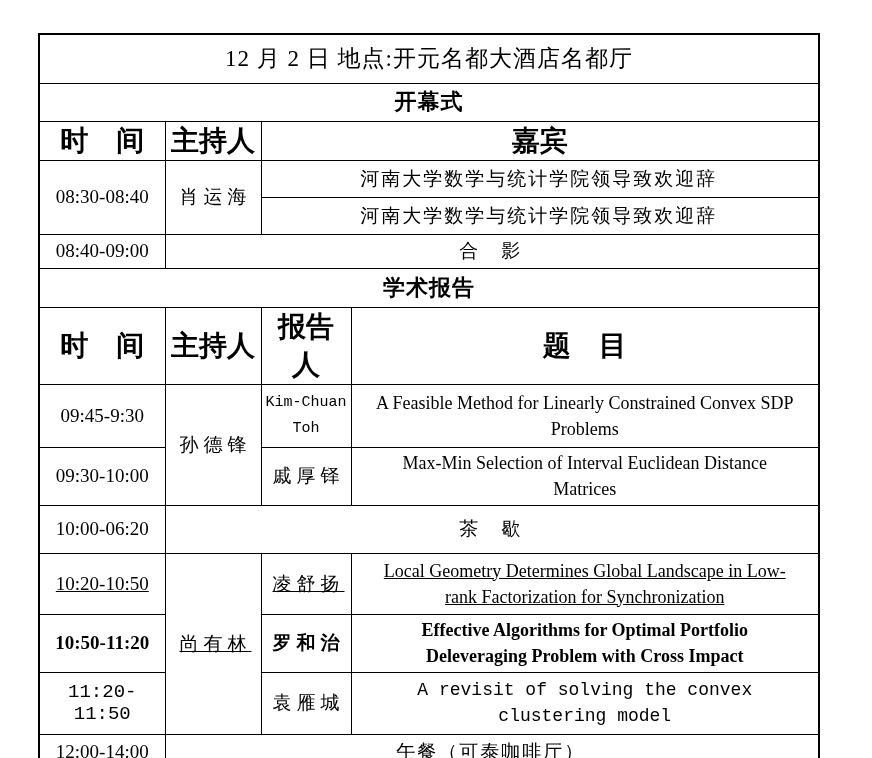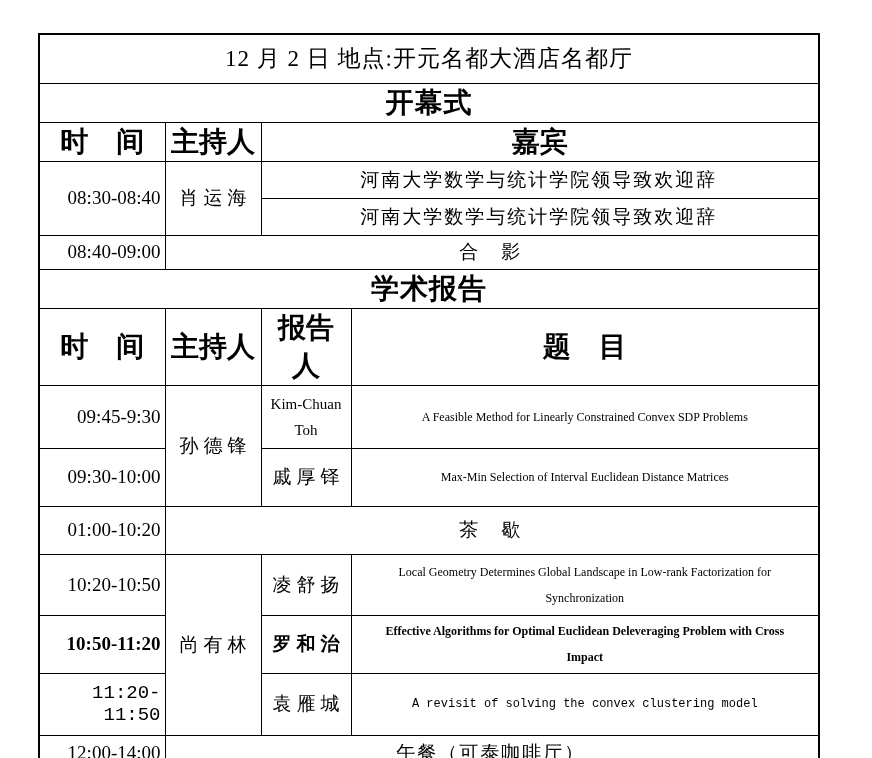--- a/index.html
+++ b/index.html
@@ -26,40 +26,40 @@
 
   td {
     border: 1.5px solid #000000;
     text-align: center;
     vertical-align: middle;
     overflow: hidden;
     padding: 0 4px;
   }
 
   .c-doc-title { font-size: 23px; letter-spacing: 1px; }
-  .c-section   { font-size: 28px; font-weight: bold; letter-spacing: 1px; font-family: Liberation Serif, serif; }
+  .c-section   { font-size: 22px; font-weight: bold; letter-spacing: 1px; font-family: Liberation Serif, serif; }
   .c-header    { font-size: 28px; font-weight: bold; }
-  .c-time      { font-size: 19px; text-align: right; }
+  .c-time      { font-size: 19px; }
   .c-name      { font-size: 19px; letter-spacing: 5px; padding-left: 9px; }
   .c-cn        { font-size: 19px; letter-spacing: 2px; padding-left: 2px; }
-  .c-en        { font-size: 12px; line-height: 26px; padding: 0 20px; }
-  .c-en-sm     { font-size: 15px; line-height: 26px; letter-spacing: 0; padding: 0 2px; }
+  .c-en        { font-size: 18px; line-height: 26px; padding: 0 20px; }
+  .c-en-sm     { font-size: 15px; line-height: 26px; letter-spacing: 0; padding: 0 2px; font-family: Liberation Mono, monospace; }
 
   tr.r-title    { height: 49px; }
   tr.r-open     { height: 38px; }
   tr.r-h1       { height: 37px; }
   tr.r-guest1   { height: 37px; }
   tr.r-guest2   { height: 37px; }
   tr.r-photo    { height: 34px; }
   tr.r-acad     { height: 39px; }
   tr.r-h2       { height: 39px; }
   tr.r-talk1    { height: 63px; }
   tr.r-talk2    { height: 58px; }
   tr.r-tea      { height: 48px; }
-  tr.r-talk3    { height: 61px; }
+  tr.r-talk3    { height: 61px; text-decoration: underline; }
   tr.r-talk4    { height: 58px; font-weight: bold; }
   tr.r-talk5    { height: 62px; font-family: Liberation Mono, monospace; }
   tr.r-lunch    { height: 36px; }
 </style>
 </head>
 <body>
 
 <div class="page">
   <table class="schedule">
     <colgroup>
@@ -116,35 +116,35 @@
       <td class="c-en">A Feasible Method for Linearly Constrained Convex SDP Problems</td>
     </tr>
 
     <tr class="r-talk2">
       <td class="c-time">09:30-10:00</td>
       <td class="c-name">戚厚铎</td>
       <td class="c-en">Max-Min Selection of Interval Euclidean Distance Matrices</td>
     </tr>
 
     <tr class="r-tea">
-      <td class="c-time">01:00-10:20</td>
+      <td class="c-time">10:00-06:20</td>
       <td colspan="3" class="c-cn">茶　歇</td>
     </tr>
 
     <tr class="r-talk3">
       <td class="c-time">10:20-10:50</td>
       <td rowspan="3" class="c-name">尚有林</td>
       <td class="c-name">凌舒扬</td>
       <td class="c-en">Local Geometry Determines Global Landscape in Low-rank Factorization for Synchronization</td>
     </tr>
 
     <tr class="r-talk4">
       <td class="c-time">10:50-11:20</td>
       <td class="c-name">罗和治</td>
-      <td class="c-en">Effective Algorithms for Optimal Euclidean Deleveraging Problem with Cross Impact</td>
+      <td class="c-en">Effective Algorithms for Optimal Portfolio Deleveraging Problem with Cross Impact</td>
     </tr>
 
     <tr class="r-talk5">
       <td class="c-time">11:20-11:50</td>
       <td class="c-name">袁雁城</td>
       <td class="c-en">A revisit of solving the convex clustering model</td>
     </tr>
 
     <tr class="r-lunch">
       <td class="c-time">12:00-14:00</td>

